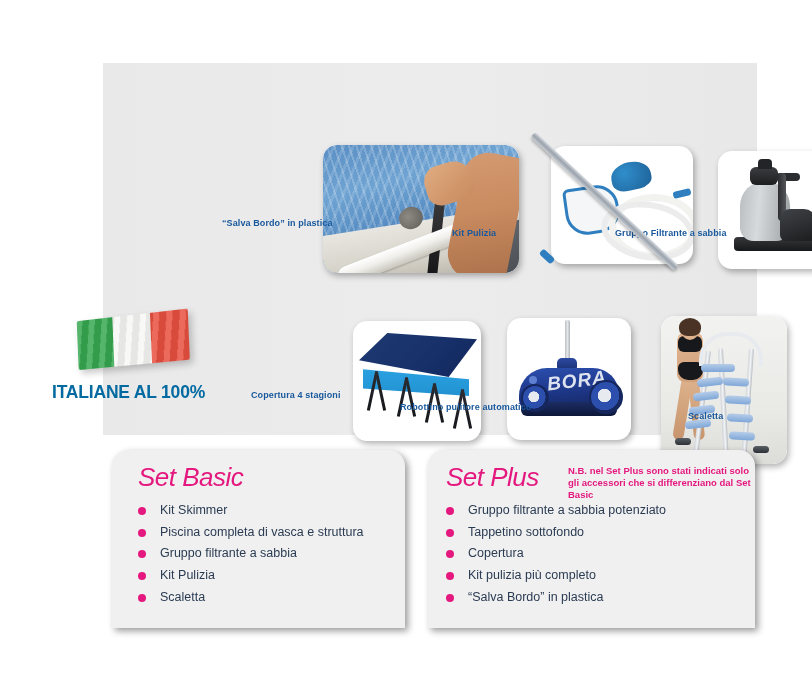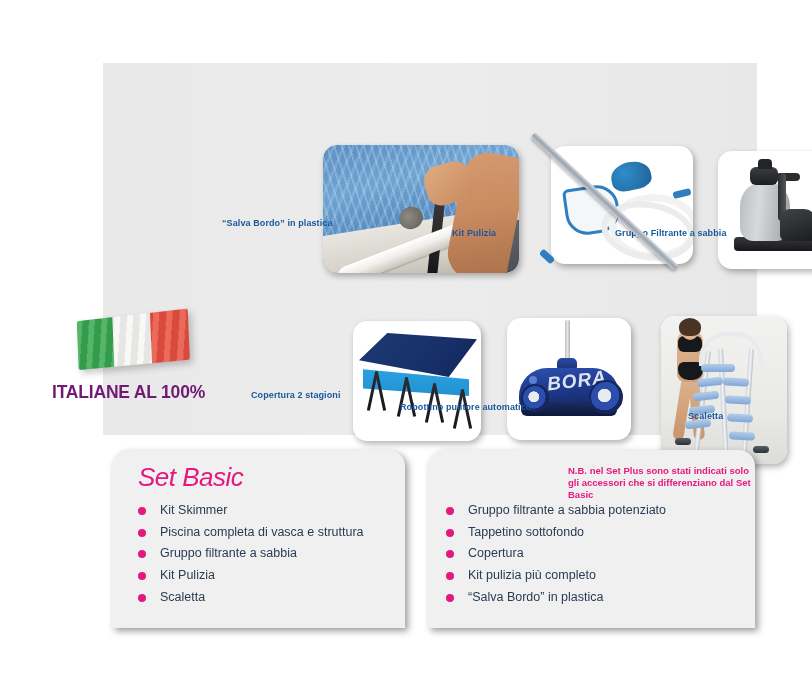--- a/index.html
+++ b/index.html
@@ -276,21 +276,21 @@
     box-shadow: 3px 4px 7px rgba(0,0,0,.22);
   }
   #flag::after {
     content: "";
     position: absolute; inset: 0;
     background: repeating-linear-gradient(96deg,
       rgba(255,255,255,.15) 0 6px, rgba(0,0,0,.07) 6px 13px);
   }
   #italiane-label {
     position: absolute; left: 52px; top: 382px;
-    font-size: 17.5px; font-weight: bold; color: #701a75;
+    font-size: 17.5px; font-weight: bold; color: #0369a1;
     letter-spacing: -0.2px; white-space: nowrap;
   }
 
   
   .set-panel {
     position: absolute;
     background: #f0f0f0;
     border-radius: 16px 16px 0 0;
     box-shadow: 3px 3px 7px rgba(0,0,0,.40);
     overflow: hidden;
@@ -429,41 +429,42 @@
       <div class="foot-pad" style="left:62px;top:134px;"></div>
       <div class="foot-pad" style="left:92px;top:130px;"></div>
     </div>
   </div>
 
 </div>
 
 <span class="caption" style="left:222px; top:218px;">“Salva Bordo” in plastica</span>
 <span class="caption" style="left:452px; top:228px;">Kit Pulizia</span>
 <span class="caption" style="left:615px; top:228px;">Gruppo Filtrante a sabbia</span>
-<span class="caption" style="left:251px; top:390px;">Copertura 2 stagioni</span>
+<span class="caption" style="left:251px; top:390px;">Copertura 4 stagioni</span>
 <span class="caption" style="left:400px; top:402px;">Robottino pulitore automatico</span>
 <span class="caption" style="left:688px; top:411px;">Scaletta</span>
 
 <div id="flag-wrap">
   <div id="flag"></div>
 </div>
 <div id="italiane-label">ITALIANE AL 100%</div>
 
 <div class="set-panel" id="panel-basic">
   <div class="set-title" id="title-basic">Set Basic</div>
   <ul class="set-list" id="list-basic">
     <li>Kit Skimmer</li>
     <li>Piscina completa di vasca e struttura</li>
     <li>Gruppo filtrante a sabbia</li>
     <li>Kit Pulizia</li>
     <li>Scaletta</li>
   </ul>
 </div>
 
 <div class="set-panel" id="panel-plus">
+  <div class="set-title" id="title-plus">Set Plus</div>
   <div class="nb-note">N.B. nel Set Plus sono stati indicati solo gli accessori che si differenziano dal Set Basic</div>
   <ul class="set-list" id="list-plus">
     <li>Gruppo filtrante a sabbia potenziato</li>
     <li>Tappetino sottofondo</li>
     <li>Copertura</li>
     <li>Kit pulizia più completo</li>
     <li>“Salva Bordo”  in plastica</li>
 
   </ul>
 </div>

